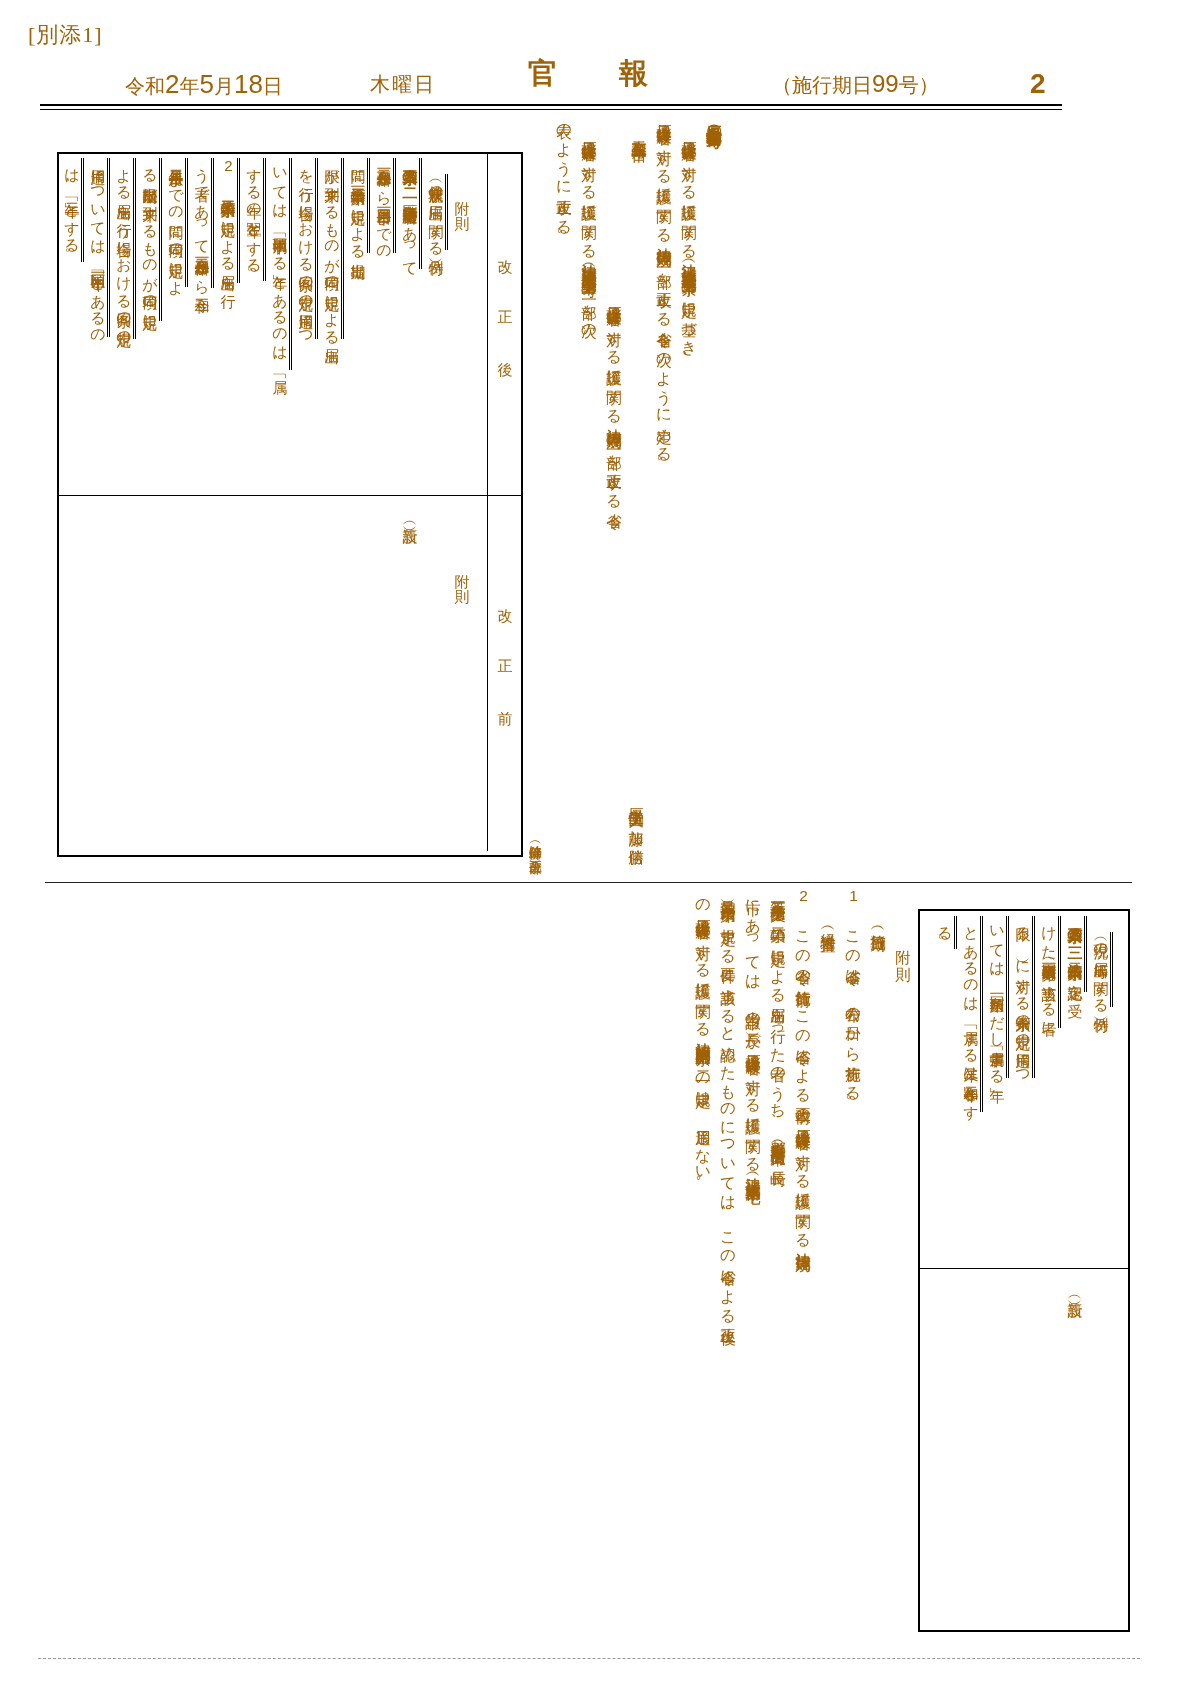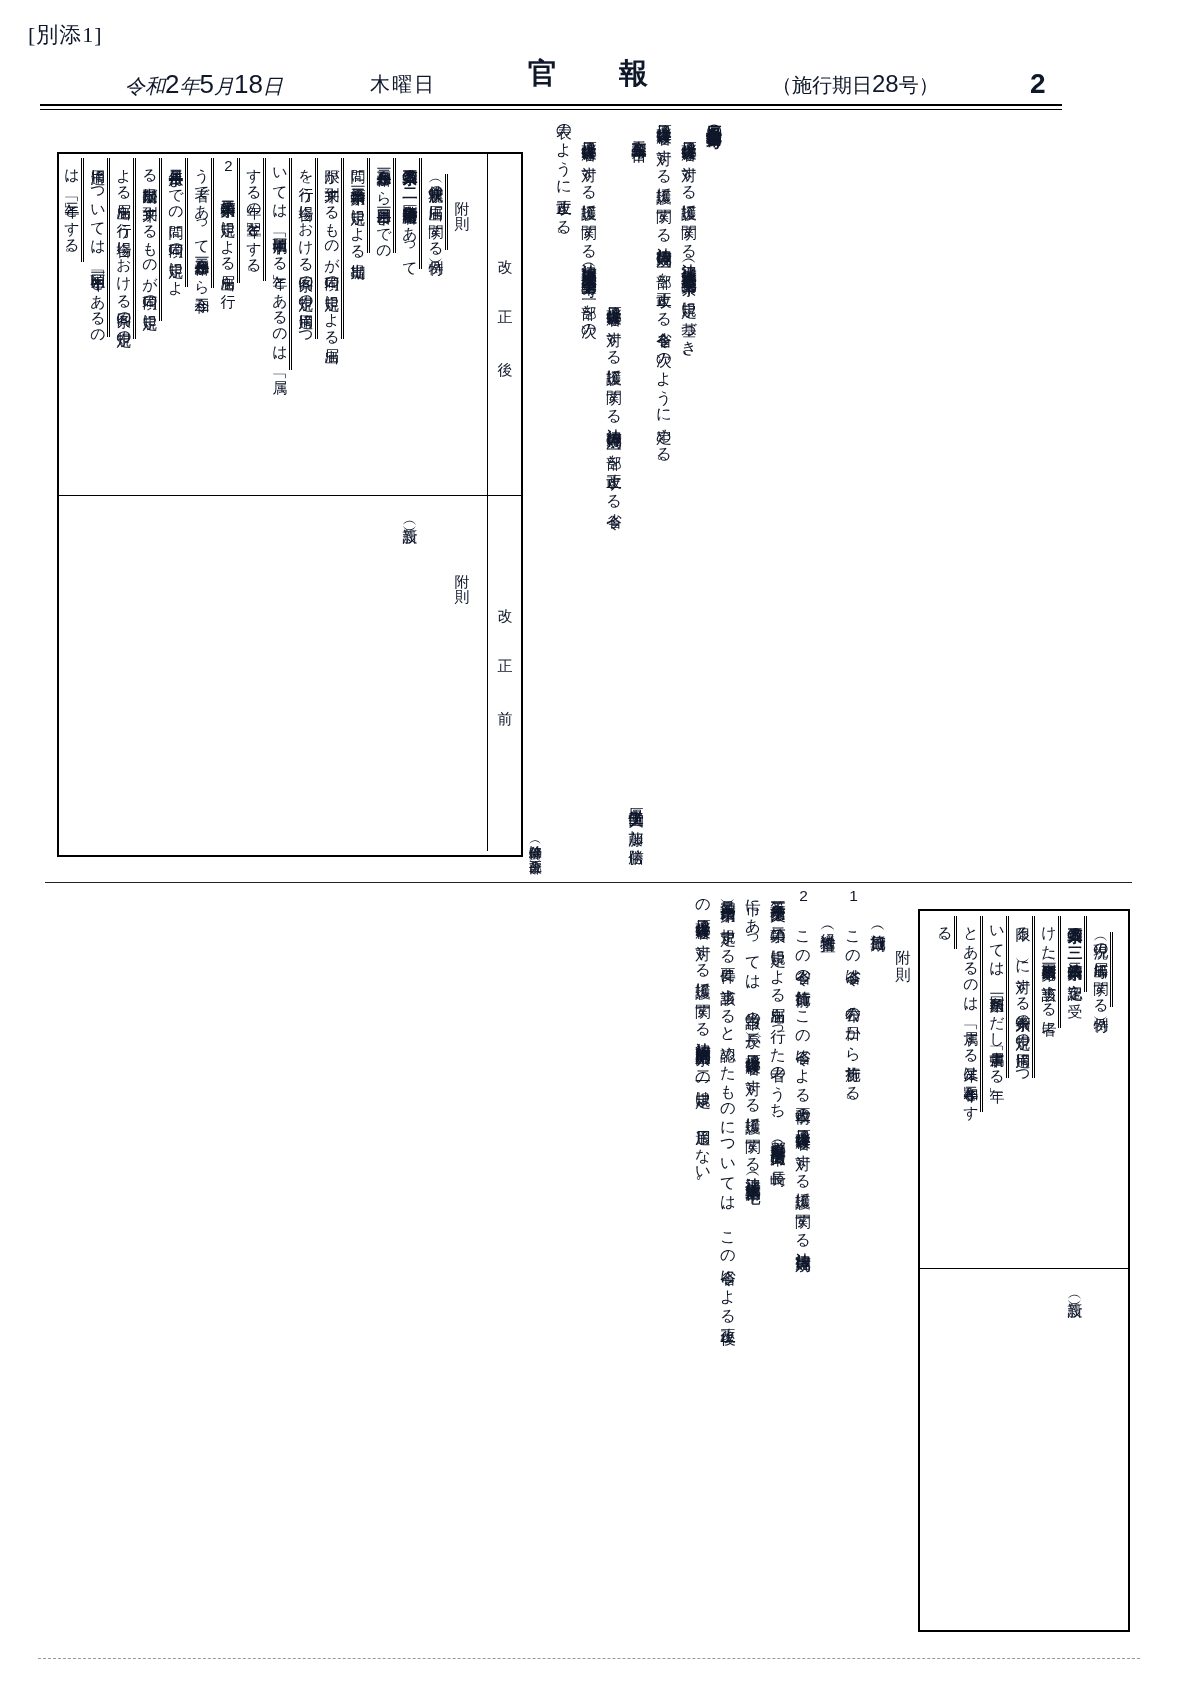--- a/index.html
+++ b/index.html
@@ -1,22 +1,22 @@
 <!DOCTYPE html>
 <html><head>
 <meta charset="utf-8">
 <style>
   html,body{margin:0;padding:0;background:#f6f6f4;}
   #page{position:relative;width:1181px;height:1695px;background:#ffffff;
-        font-family:"Liberation Serif","DejaVu Serif",serif;color:#0f172a;overflow:hidden;}
+        font-family:"Liberation Serif","DejaVu Serif",serif;color:#a16207;overflow:hidden;}
   .abs{position:absolute;}
   
   #attach-tag{left:28px;top:20px;font-size:22px;letter-spacing:1px;}
   #masthead{left:40px;top:60px;width:1022px;height:42px;}
-  .mh-kanji{font-size:20px;font-style:italic;}
+  .mh-kanji{font-size:20px;}
   .mh-num{font-family:"Liberation Sans","DejaVu Sans",sans-serif;font-size:26px;font-weight:500;}
   #mh-date{position:absolute;left:85px;bottom:2px;}
   #mh-weekday{position:absolute;left:330px;bottom:4px;font-size:20px;letter-spacing:2px;}
   #mh-title{position:absolute;left:488px;bottom:8px;font-size:29px;font-weight:600;}
   #mh-title .gap{display:inline-block;width:62px;}
   #mh-issue{position:absolute;left:732px;bottom:3px;font-size:20px;}
   #mh-issue .mh-num{font-size:24px;}
   #mh-page{position:absolute;left:990px;bottom:2px;font-family:"Liberation Sans","DejaVu Sans",sans-serif;
            font-size:28px;font-weight:600;}
   #head-rule{left:40px;top:104px;width:1022px;height:3px;
@@ -50,21 +50,21 @@
 <body>
 
 <div id="page">
 
   <div class="abs" id="attach-tag">[別添1]</div>
 
   <div class="abs" id="masthead">
     <div id="mh-date"><span class="mh-kanji">令和</span><span class="mh-num">2</span><span class="mh-kanji">年</span><span class="mh-num">5</span><span class="mh-kanji">月</span><span class="mh-num">18</span><span class="mh-kanji">日</span></div>
     <div id="mh-weekday">木曜日</div>
     <div id="mh-title"><span>官</span><span class="gap"></span><span>報</span></div>
-    <div id="mh-issue"><span>（施行期日</span><span class="mh-num">28</span><span>号）</span></div>
+    <div id="mh-issue"><span>（施行期日</span><span class="mh-num">99</span><span>号）</span></div>
     <div id="mh-page">2</div>
   </div>
   <div class="abs" id="head-rule"></div>
 
   <div class="abs vtext fs" style="left:517px;top:112px;width:210px;height:743px;">
     <div style="font-weight:700">〇厚生労働省令第百二号</div>
     <div>　原子爆弾被爆者に対する援護に関する法律（平成六年法律第百十七号）第三十条の規定に基づき、</div>
     <div>原子爆弾被爆者に対する援護に関する法律施行規則の一部を改正する省令を次のように定める。</div>
     <div class="rel"><span>　令和二年五月二十一日</span><span class="minister">厚生労働大臣　加藤　勝信</span></div>
     <div>　　　　　　　　　　　原子爆弾被爆者に対する援護に関する法律施行規則の一部を改正する省令</div>

